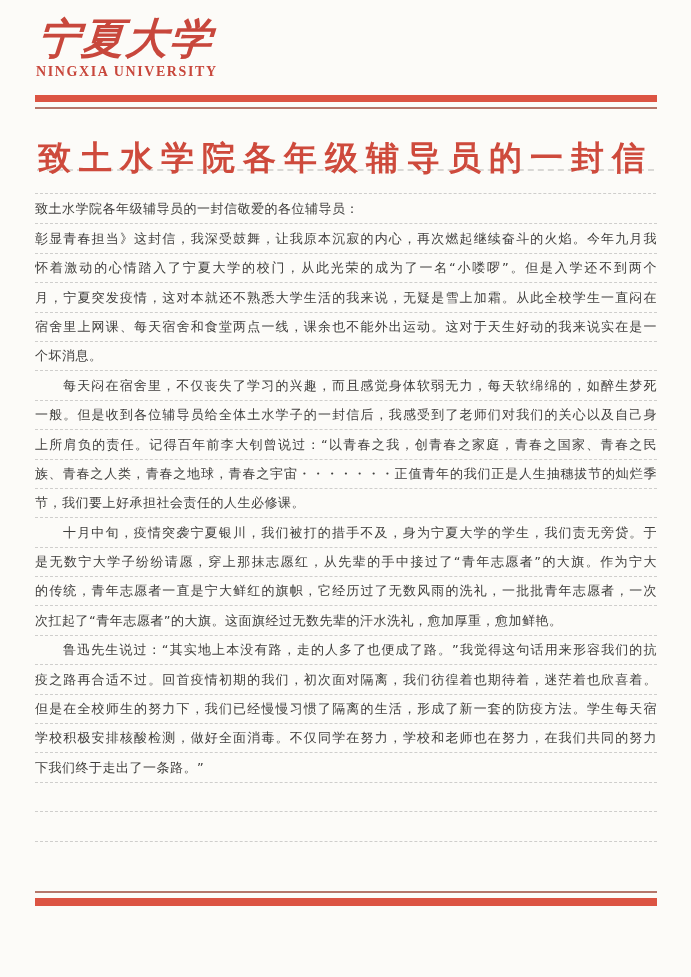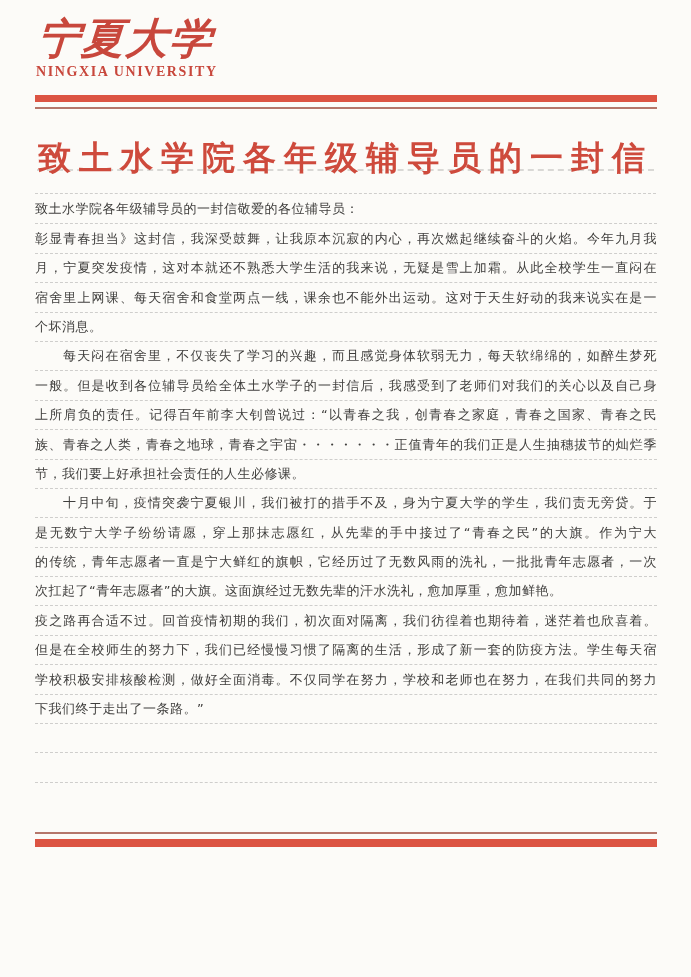--- a/index.html
+++ b/index.html
@@ -121,20 +121,23 @@
   </div>
 
   <div class="letter-body">
       <div class="line">
         <span>致土水学院各年级辅导员的一封信敬爱的各位辅导员：</span>
       </div>
       <div class="line full">
         <span>彰显青春担当》这封信，我深受鼓舞，让我原本沉寂的内心，再次燃起继续奋斗的火焰。今年九月我</span>
       </div>
       <div class="line full">
+        <span>怀着激动的心情踏入了宁夏大学的校门，从此光荣的成为了一名“小喽啰”。但是入学还不到两个</span>
+      </div>
+      <div class="line full">
         <span>月，宁夏突发疫情，这对本就还不熟悉大学生活的我来说，无疑是雪上加霜。从此全校学生一直闷在</span>
       </div>
       <div class="line full">
         <span>宿舍里上网课、每天宿舍和食堂两点一线，课余也不能外出运动。这对于天生好动的我来说实在是一</span>
       </div>
       <div class="line">
         <span>个坏消息。</span>
       </div>
       <div class="line indent full">
         <span>每天闷在宿舍里，不仅丧失了学习的兴趣，而且感觉身体软弱无力，每天软绵绵的，如醉生梦死</span>
@@ -148,27 +151,30 @@
       <div class="line full">
         <span>族、青春之人类，青春之地球，青春之宇宙・・・・・・・正值青年的我们正是人生抽穗拔节的灿烂季</span>
       </div>
       <div class="line">
         <span>节，我们要上好承担社会责任的人生必修课。</span>
       </div>
       <div class="line indent full">
         <span>十月中旬，疫情突袭宁夏银川，我们被打的措手不及，身为宁夏大学的学生，我们责无旁贷。于</span>
       </div>
       <div class="line full">
-        <span>是无数宁大学子纷纷请愿，穿上那抹志愿红，从先辈的手中接过了“青春之民”的大旗。作为宁大</span>
+        <span>是无数宁大学子纷纷请愿，穿上那抹志愿红，从先辈的手中接过了“青年志愿者”的大旗。作为宁大</span>
       </div>
       <div class="line full">
         <span>的传统，青年志愿者一直是宁大鲜红的旗帜，它经历过了无数风雨的洗礼，一批批青年志愿者，一次</span>
       </div>
       <div class="line">
         <span>次扛起了“青年志愿者”的大旗。这面旗经过无数先辈的汗水洗礼，愈加厚重，愈加鲜艳。</span>
+      </div>
+      <div class="line indent full">
+        <span>鲁迅先生说过：“其实地上本没有路，走的人多了也便成了路。”我觉得这句话用来形容我们的抗</span>
       </div>
       <div class="line full">
         <span>疫之路再合适不过。回首疫情初期的我们，初次面对隔离，我们彷徨着也期待着，迷茫着也欣喜着。</span>
       </div>
       <div class="line full">
         <span>但是在全校师生的努力下，我们已经慢慢习惯了隔离的生活，形成了新一套的防疫方法。学生每天宿</span>
       </div>
       <div class="line full">
         <span>学校积极安排核酸检测，做好全面消毒。不仅同学在努力，学校和老师也在努力，在我们共同的努力</span>
       </div>

